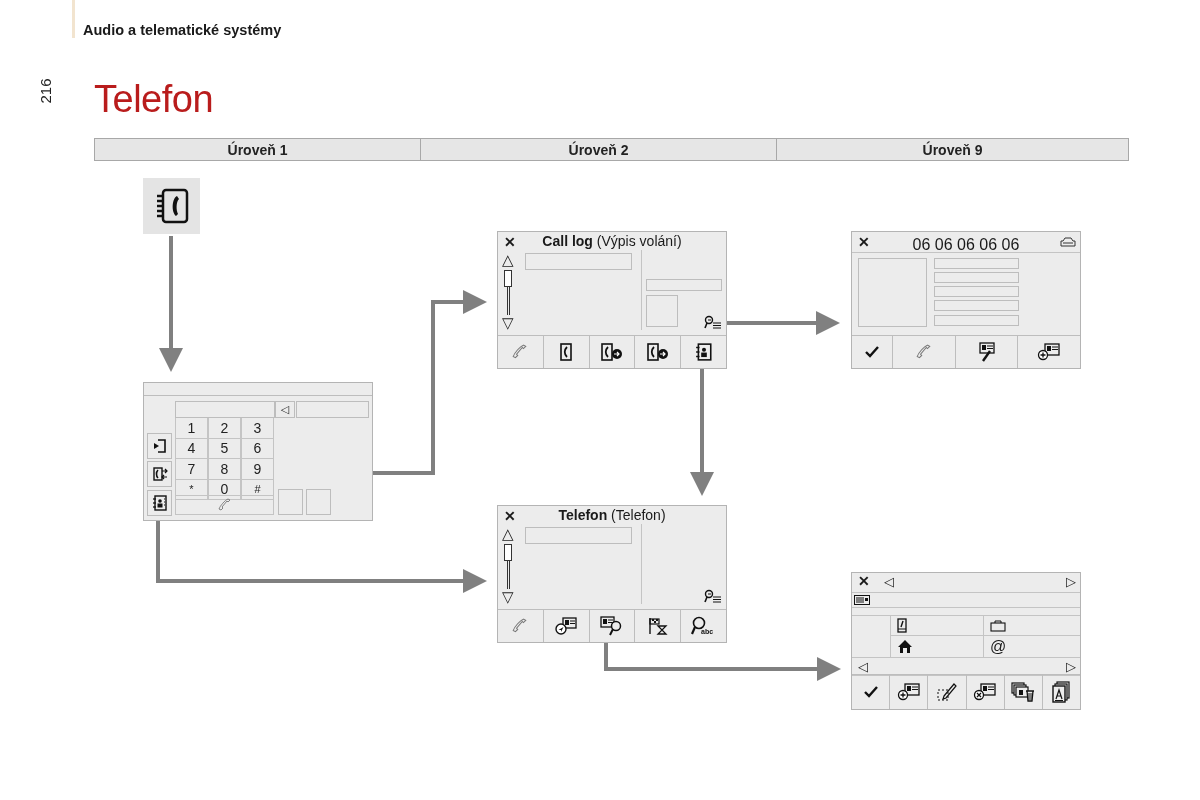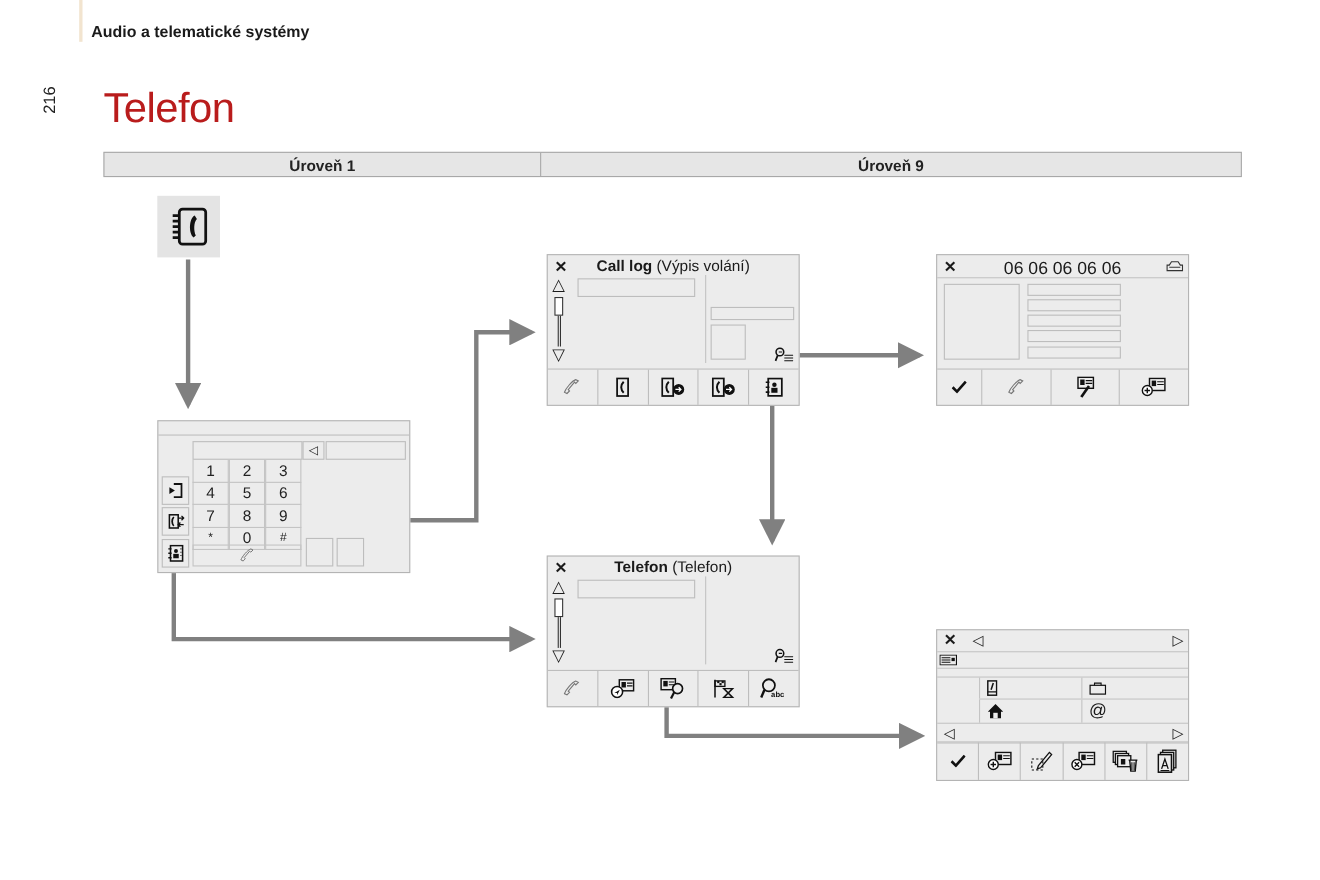--- a/index.html
+++ b/index.html
@@ -10,21 +10,21 @@
   .section-title { position: absolute; left: 83px; top: 22px; font-size: 14.5px; font-weight: bold; color: #1a1a1a; }
   .page-num { position: absolute; left: 30px; top: 76px; width: 30px; height: 30px; font-size: 15px; color: #222;
     transform: rotate(-90deg); transform-origin: center; display: flex; align-items: center; justify-content: center; }
   .page-title { position: absolute; left: 94px; top: 78px; font-size: 38px; color: #b91c1c; font-weight: normal; letter-spacing: -0.5px; }
 
   .levels { position: absolute; left: 94px; top: 138px; width: 1035px; height: 23px; display: flex;
     border: 1px solid #a8a8a8; background: #e6e6e6; }
   .levels .lvl { display: flex; align-items: center; justify-content: center; font-size: 14px; font-weight: bold;
     border-right: 1px solid #a8a8a8; color: #222; }
   .levels .lvl:last-child { border-right: none; }
-  .lvl1 { width: 397px; } .lvl2 { width: 356px; } .lvl3 { flex: 1; }
+  .lvl1 { width: 326px; } .lvl2 { width: 356px; } .lvl3 { flex: 1; }
 
   
   svg.arrows { position: absolute; left: 0; top: 0; width: 1200px; height: 800px; pointer-events: none; }
 
   
   .start-icon { position: absolute; left: 143px; top: 178px; width: 57px; height: 56px; background: #e4e4e4;
     display: flex; align-items: center; justify-content: center; }
 
   .panel { position: absolute; background: #ececec; border: 1px solid #b4b4b4; }
 
@@ -85,20 +85,21 @@
 </head>
 <body>
 
 <div class="hdr-bar"></div>
 <div class="section-title">Audio a telematické systémy</div>
 <div class="page-num">216</div>
 <h1 class="page-title">Telefon</h1>
 
 <div class="levels">
   <div class="lvl lvl1">Úroveň 1</div>
+  <div class="lvl lvl2">Úroveň 2</div>
   <div class="lvl lvl3">Úroveň 9</div>
 </div>
 
 <svg class="arrows">
   <defs>
     <marker id="ah" markerWidth="6" markerHeight="6" refX="5" refY="3" orient="auto" markerUnits="strokeWidth">
       <path d="M0,0 L6,3 L0,6 z" fill="#808080"></path>
     </marker>
   </defs>
   <g stroke="#808080" stroke-width="4" fill="none">

